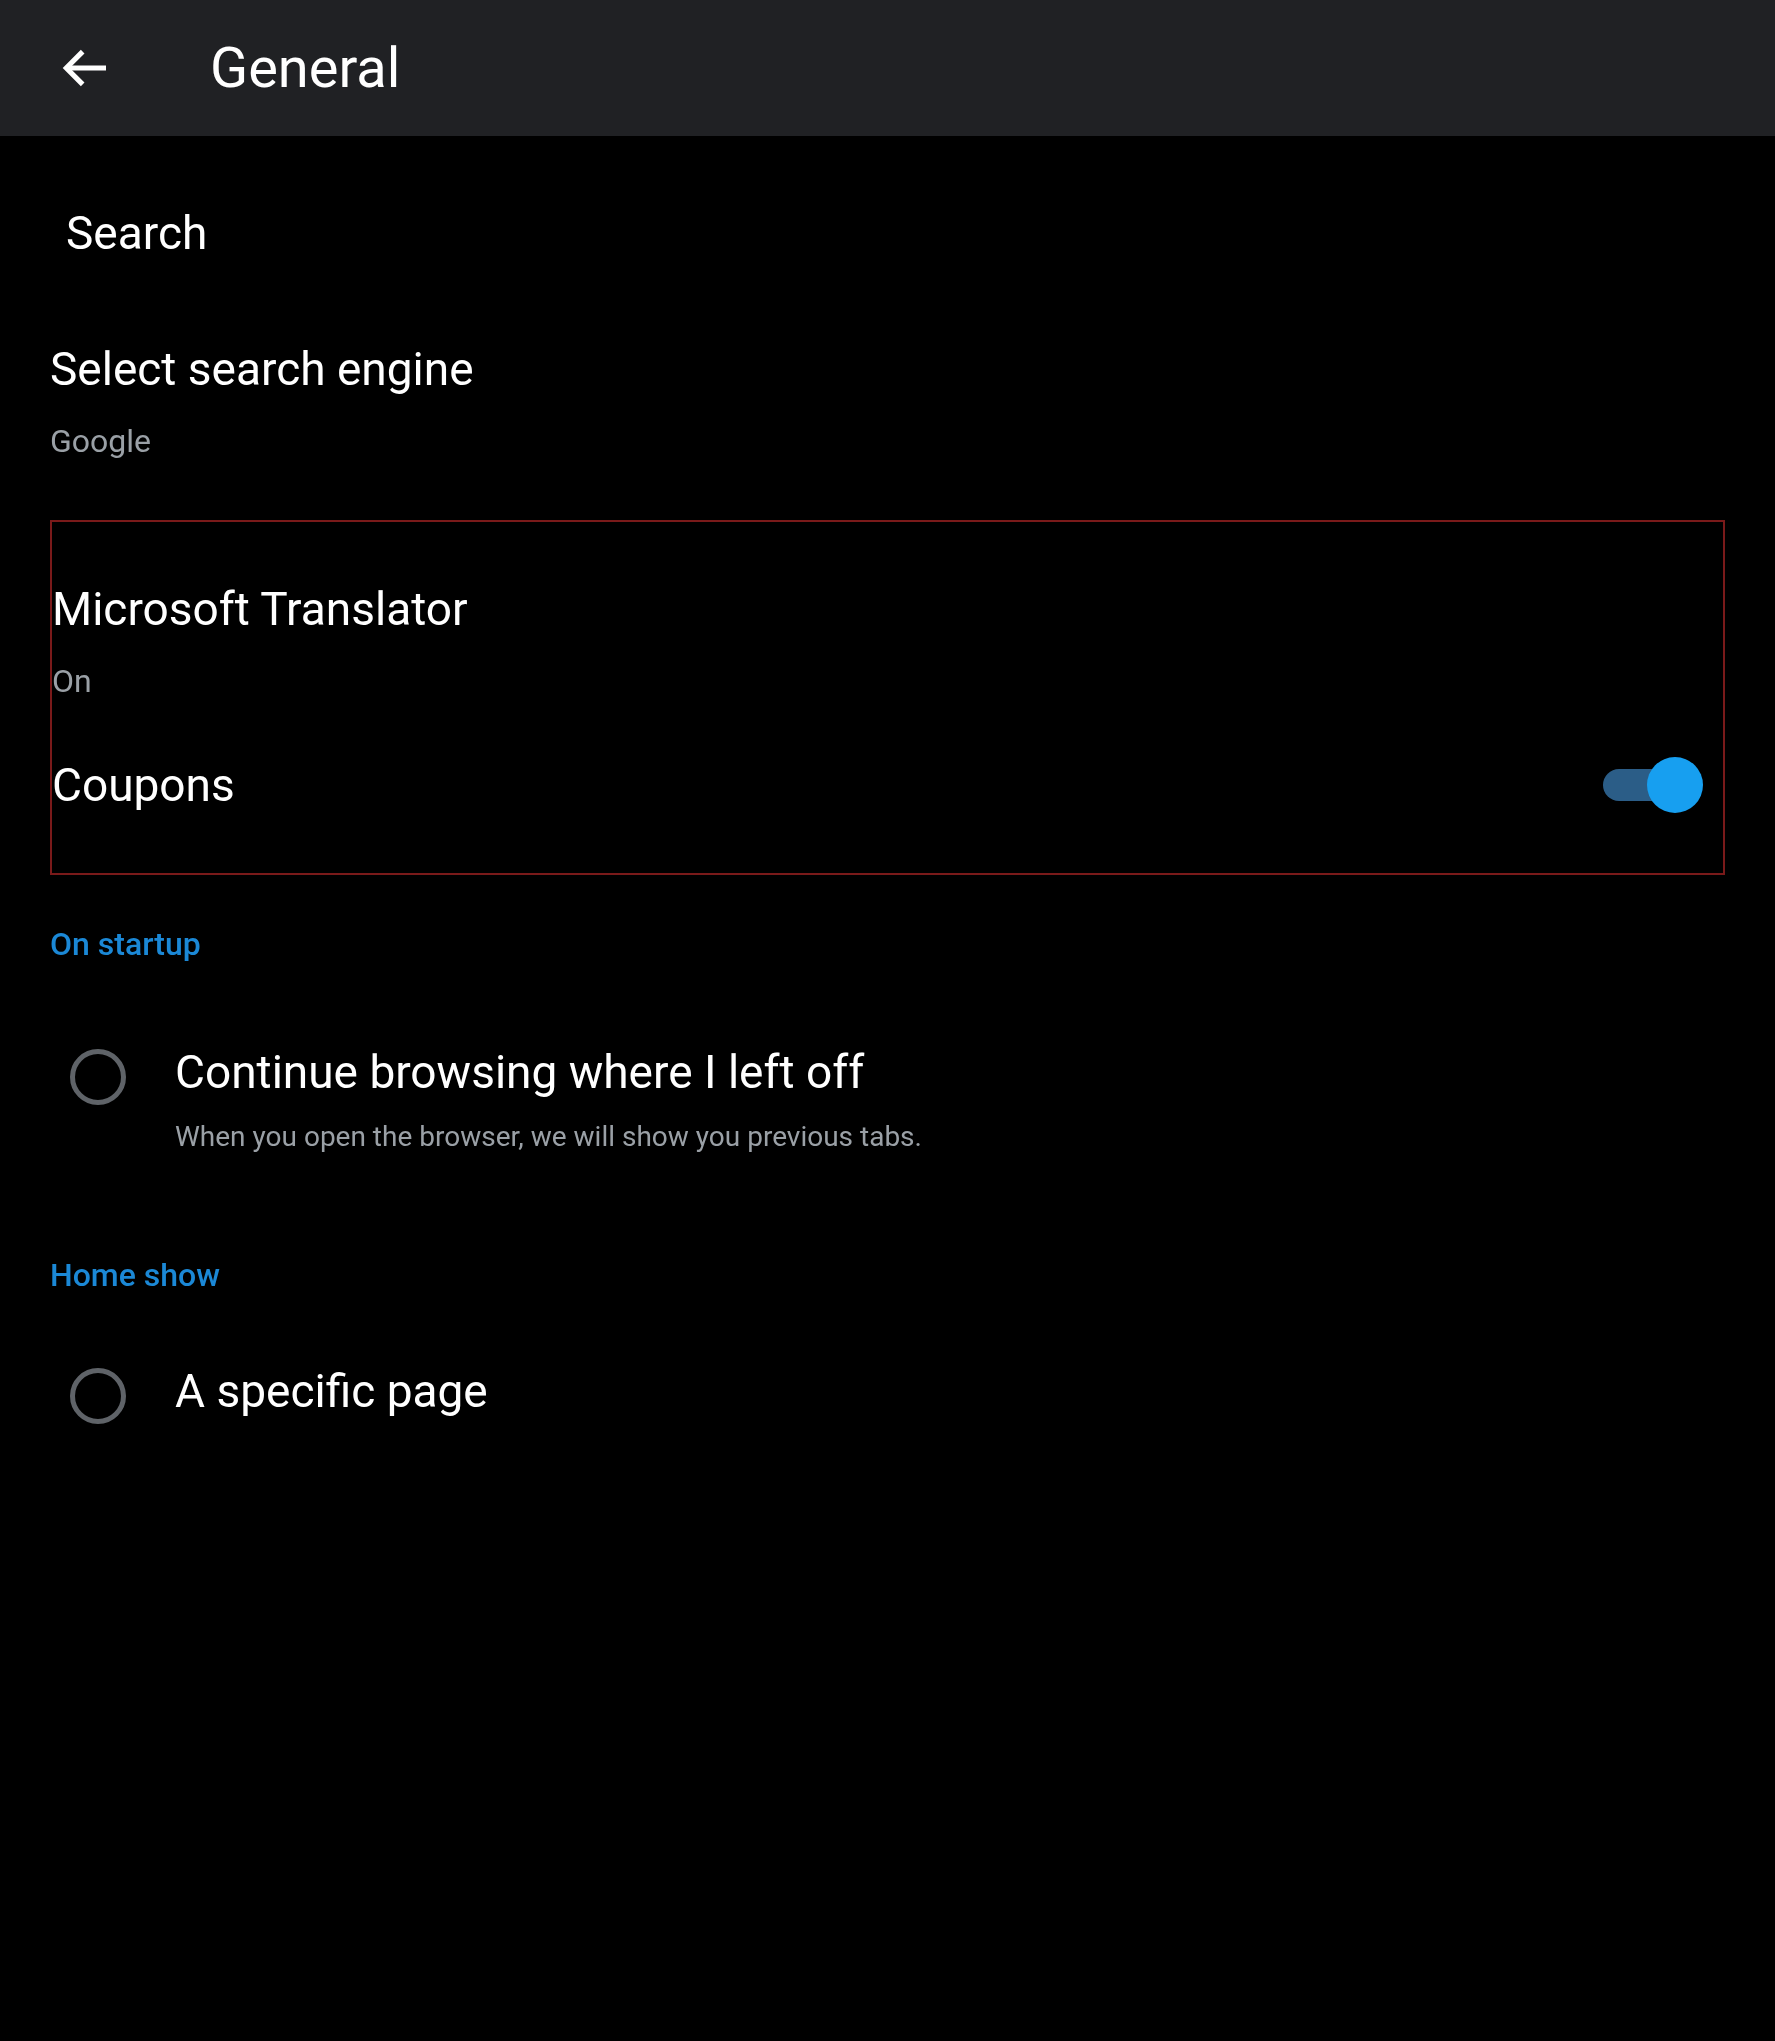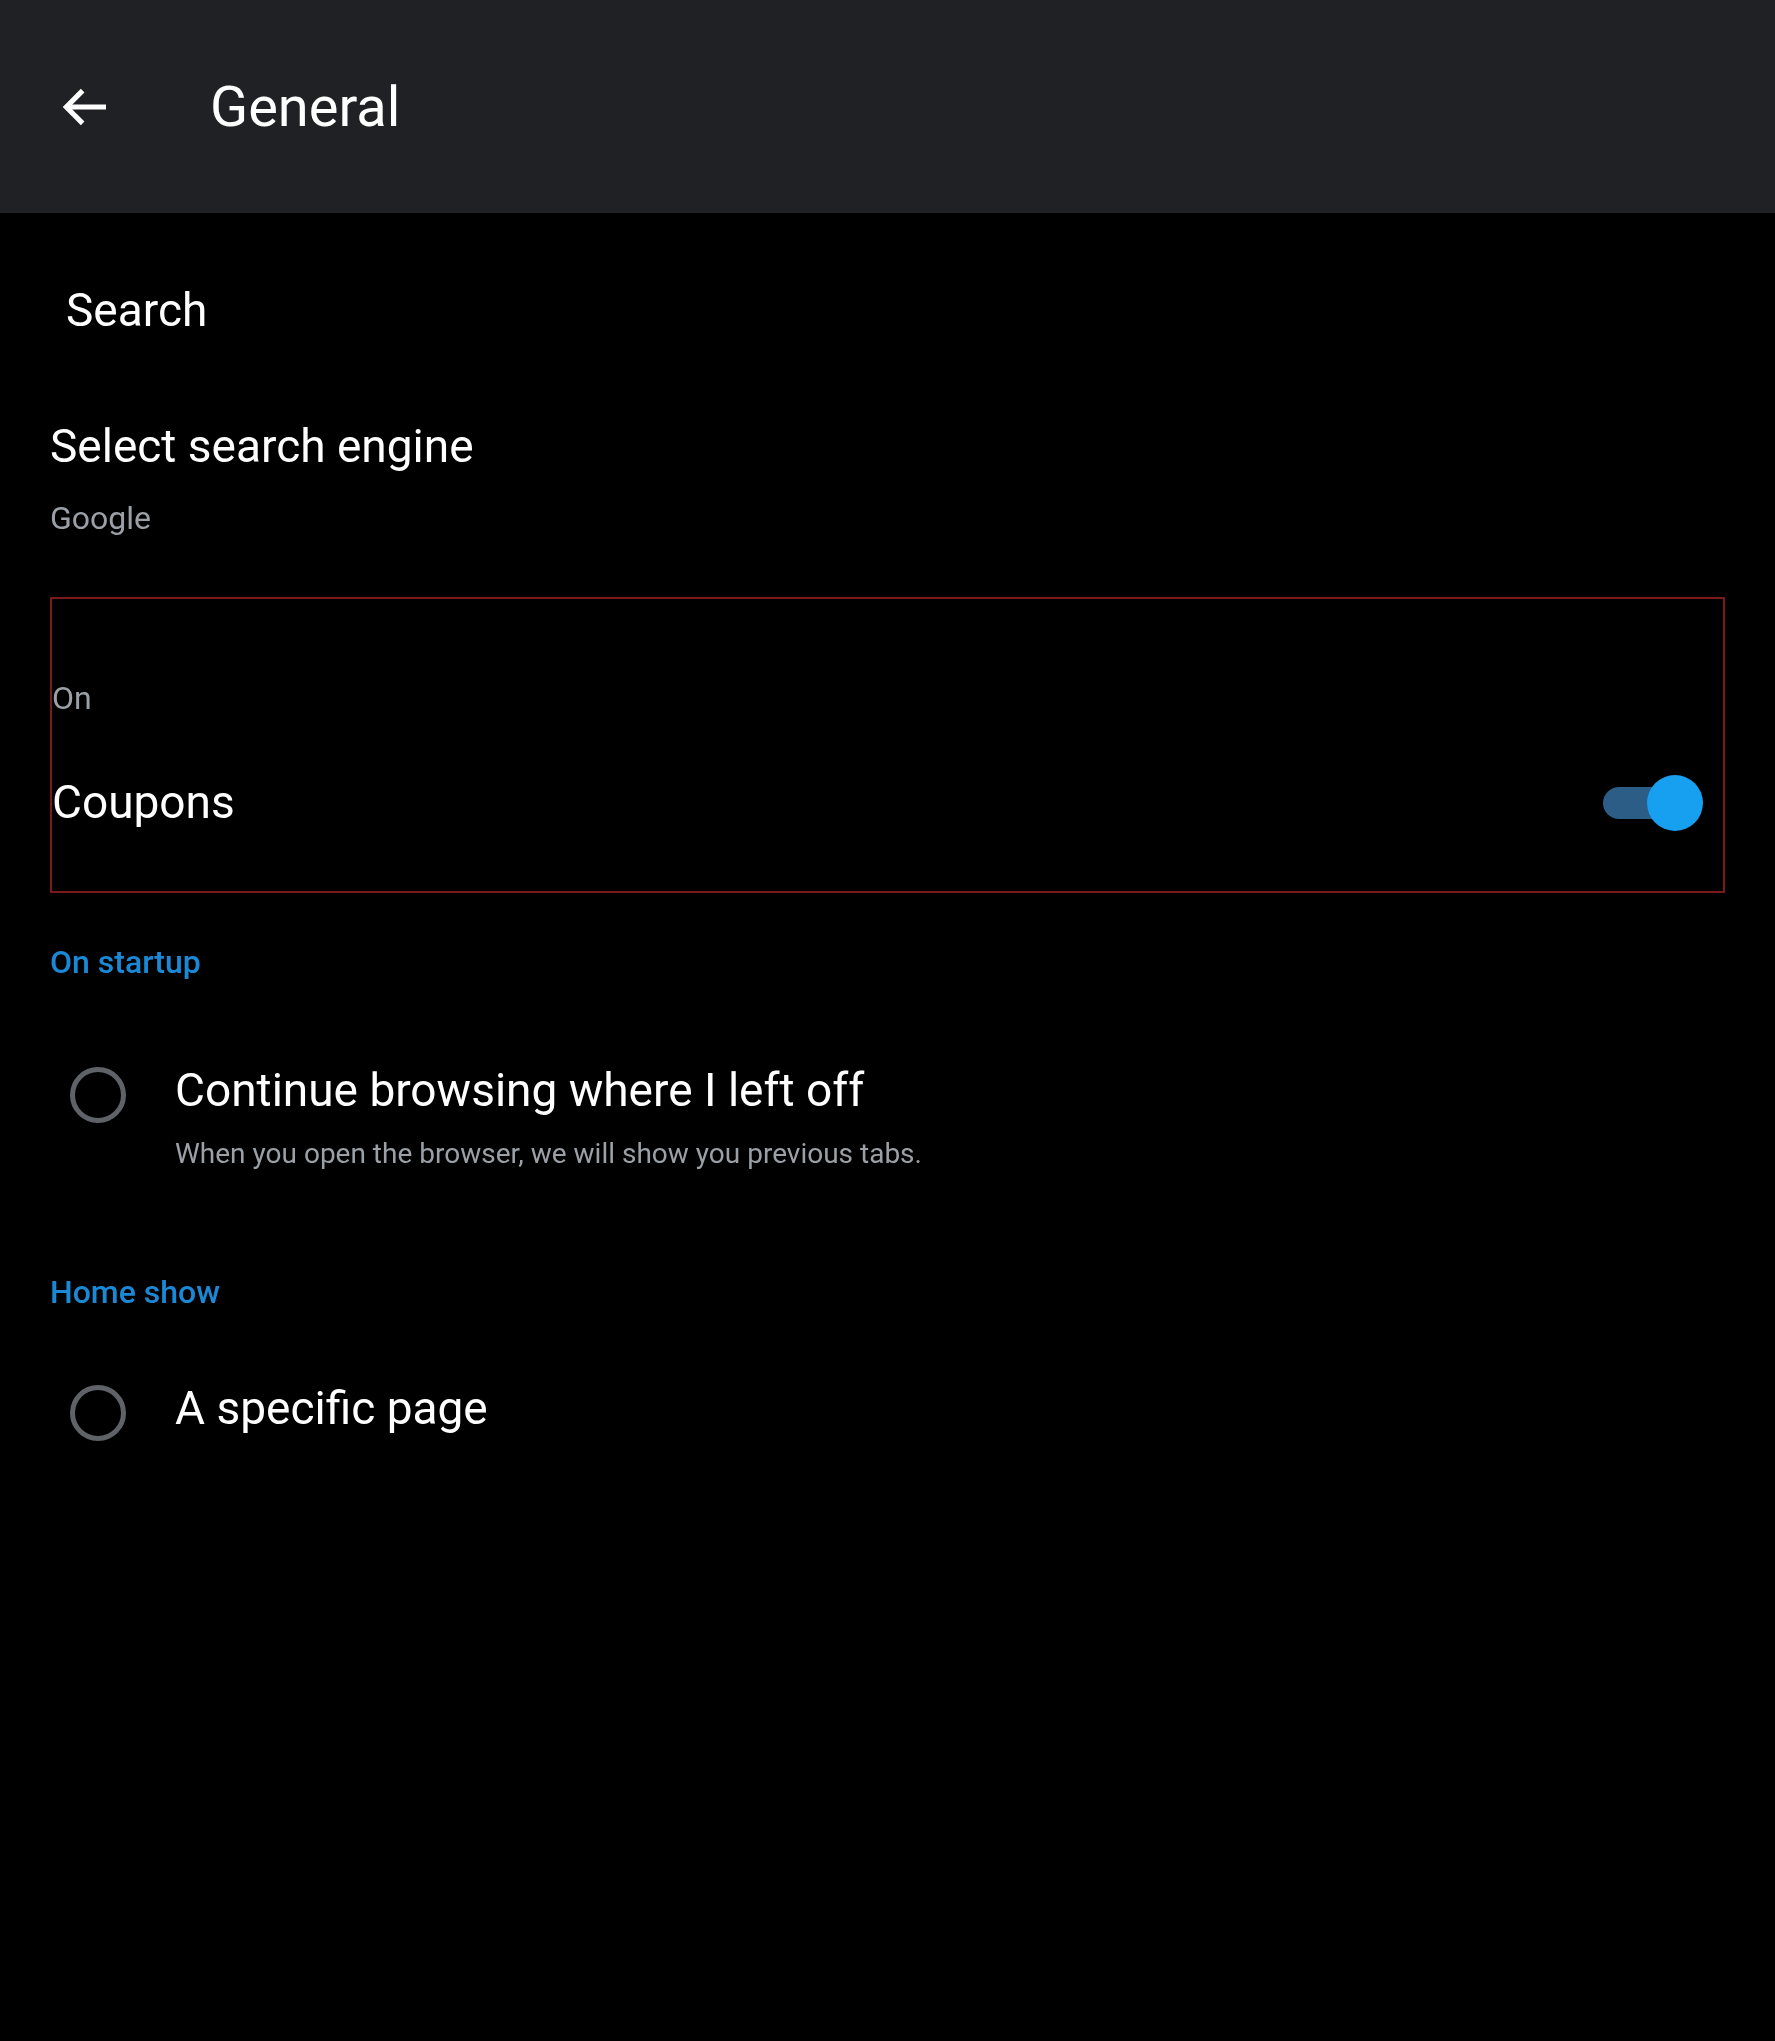--- a/index.html
+++ b/index.html
@@ -6,21 +6,21 @@
     margin: 0;
     padding: 0;
     background: #000;
     font-family: -apple-system, "Segoe UI", Roboto, "Helvetica Neue", Arial, sans-serif;
     color: #fff;
     width: 1775px;
     height: 2041px;
   }
   .app-bar {
     background: #202124;
-    height: 213px;
+    height: 136px;
     display: flex;
     align-items: center;
     padding-left: 55px;
     gap: 95px;
   }
   .back-arrow {
     width: 60px;
     height: 60px;
     display: flex;
     align-items: center;
@@ -164,20 +164,21 @@
   <div class="search-title">Search</div>
 
   <div class="row">
     <div class="row-title">Select search engine</div>
     <div class="row-sub">Google</div>
   </div>
 
   <div class="highlight-box">
     <div class="highlight-row">
       <div class="text-col">
+        <div class="row-title">Microsoft Translator</div>
         <div class="row-sub">On</div>
       </div>
     </div>
     <div class="highlight-row">
       <div class="text-col">
         <div class="row-title">Coupons</div>
       </div>
       <div class="toggle">
         <div class="toggle-track"></div>
         <div class="toggle-thumb"></div>

